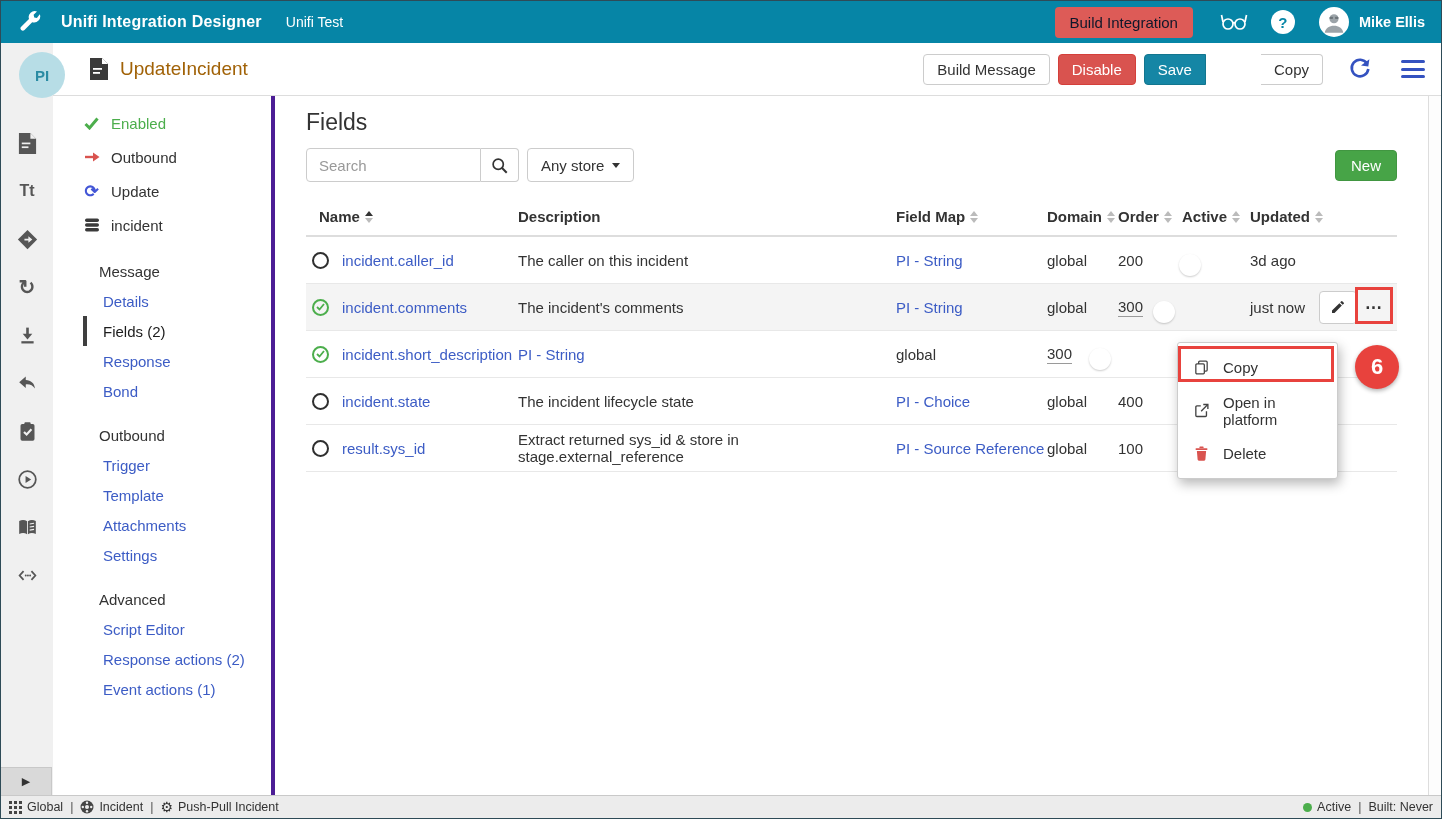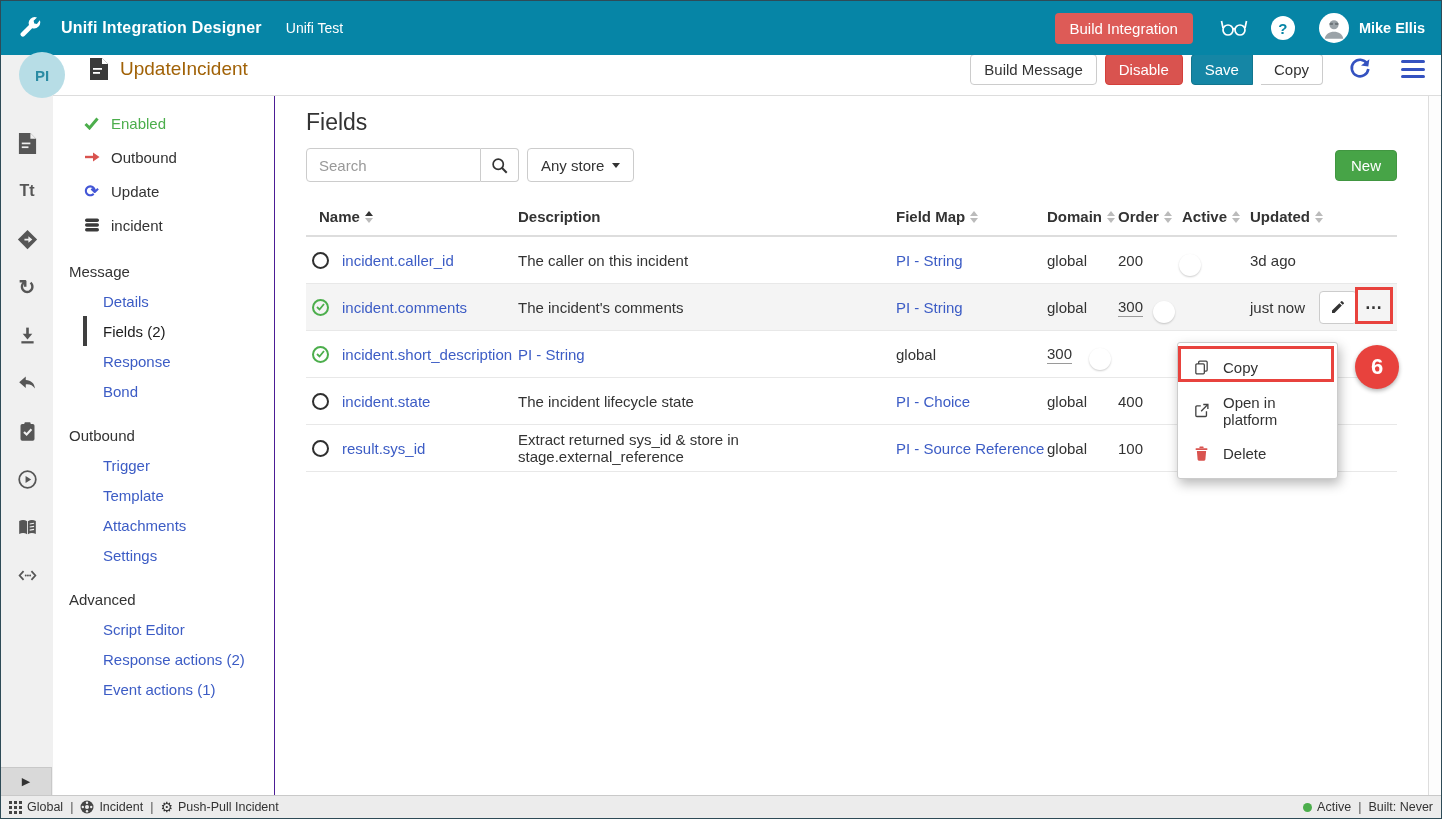--- a/index.html
+++ b/index.html
@@ -2,46 +2,46 @@
 <html><head>
 <meta charset="utf-8">
 <style>
   * { margin:0; padding:0; box-sizing:border-box; }
   html,body { background:#fff; }
   body { font-family:"Liberation Sans", sans-serif; color:#333; }
   .page { position:relative; width:1442px; height:819px; background:#fdfdfd; overflow:hidden;
           border:1px solid #2e4b57; }
 
   
-  .topbar { position:absolute; left:0; top:0; right:0; height:54px; background:#0685a6;
+  .topbar { position:absolute; left:0; top:0; right:0; height:42px; background:#0685a6;
             display:flex; align-items:center; padding:0 16px; color:#fff; z-index:6; }
   .topbar .wrench { width:24px; height:24px; margin-right:20px; }
   .app-title { font-size:16px; font-weight:bold; letter-spacing:.2px; }
   .project-name { font-size:14px; margin-left:24px; }
   .topbar-right { margin-left:auto; display:flex; align-items:center; }
-  .btn-build-integration { background:#dd5b57; color:#ffffff; border:none; border-radius:4px;
+  .btn-build-integration { background:#dd5b57; color:#0f172a; border:none; border-radius:4px;
             font-size:15px; padding:7px 15px; cursor:pointer; font-family:inherit; }
   .glasses { width:30px; height:22px; margin-left:26px; }
   .help-circle { width:24px; height:24px; border-radius:50%; background:#fff; color:#0685a6;
             display:flex; align-items:center; justify-content:center; font-weight:bold; font-size:15px; margin-left:22px; }
   .user-avatar { width:30px; height:30px; border-radius:50%; background:#fff; margin-left:24px;
             display:flex; align-items:center; justify-content:center; overflow:hidden; }
   .user-name { font-size:14.5px; font-weight:bold; margin-left:10px; }
 
   
   .subheader { position:absolute; left:52px; top:42px; right:0; height:53px; background:#fff;
             border-bottom:1px solid #ddd; display:flex; align-items:center; padding:0 16px 0 36px; z-index:4; }
   .doc-icon { width:20px; height:22px; margin-right:11px; }
   .record-title { font-size:19px; color:#a16207; }
   .subheader-right { margin-left:auto; display:flex; align-items:center; }
   .btn { font-family:inherit; font-size:15px; border-radius:4px; border:1px solid #ccc;
          background:#fff; color:#333; padding:6px 13px; cursor:pointer; }
   .btn-danger { background:#d9534f; border-color:#d43f3a; color:#fff; }
   .btn-teal { background:#1586a5; border-color:#12768f; color:#fff; }
-  .btn-group { display:flex; margin-left:8px; }
+  .btn-group { display:flex; margin-left:8px;gap:47px; }
   .btn-group .btn:first-child { border-radius:4px 0 0 4px; }
   .btn-group .btn:last-child { border-radius:0 4px 4px 0; border-left:0; }
   .subheader .btn + .btn, .subheader .btn + .btn-group { margin-left:8px; }
   .icon-refresh { width:24px; height:24px; margin-left:24px; cursor:pointer; }
   .icon-hamburger { width:24px; height:18px; margin-left:30px; cursor:pointer; display:flex; flex-direction:column; justify-content:space-between; }
   .icon-hamburger i { display:block; height:3px; background:#3452c0; border-radius:2px; }
 
   
   .rail { position:absolute; left:0; top:42px; width:52px; bottom:23px; background:#f0f0f0;
           padding-top:76px; display:flex; flex-direction:column; align-items:center; z-index:3; }
@@ -51,27 +51,27 @@
   .rail-hist { font-size:20px; font-weight:bold; color:#565656; }
   .pi-avatar { position:absolute; left:18px; top:51px; width:46px; height:46px; border-radius:50%;
           background:#b7dde6; color:#2a8ba3; display:flex; align-items:center; justify-content:center;
           font-size:15px; font-weight:bold; z-index:7; }
   .collapse-btn { position:absolute; left:0; bottom:23px; width:51px; height:28px; background:#d9d9d9;
           border-top:1px solid #c8c8c8; border-right:1px solid #c8c8c8; display:flex; align-items:center;
           justify-content:center; cursor:pointer; z-index:4; font-size:11px; color:#333; }
 
   
   .navpanel { position:absolute; left:52px; top:95px; width:222px; bottom:23px; background:#fff;
-          border-right:1px solid #4c1d95; padding-top:10px; font-size:15px; z-index:2; }
+          border-right:4px solid #4c1d95; padding-top:10px; font-size:15px; z-index:2; }
   .nav-status { height:34px; display:flex; align-items:center; padding-left:30px; cursor:pointer; color:#333; }
   .nav-status .ni { width:17px; margin-right:11px; display:flex; justify-content:center; }
   .nav-status.green { color:#4cae4c; }
   .sync-glyph { color:#4356d6; font-size:17px; font-weight:bold; line-height:1; }
   .nav-section { margin-top:14px; }
-  .nav-section-title { padding-left:16px; height:30px; display:flex; align-items:center; color:#333; }
+  .nav-section-title { padding-left:46px; height:30px; display:flex; align-items:center; color:#333; }
   .nav-sub { height:30px; display:flex; align-items:center; margin-left:30px; padding-left:20px;
           color:#3c5cc5; cursor:pointer; }
   .nav-sub.active { color:#1c1c1c; border-left:4px solid #3f3f3f; padding-left:16px; }
 
   
   .main { position:absolute; left:274px; top:95px; right:12px; bottom:23px; background:#fff;
           border-right:1px solid #ddd; padding:13px 31px 0 31px; z-index:1; }
   .page-title { font-size:23px; font-weight:500; color:#333; margin-bottom:12px; }
   .controls { display:flex; align-items:center; height:34px; }
   .search-group { display:flex; }

